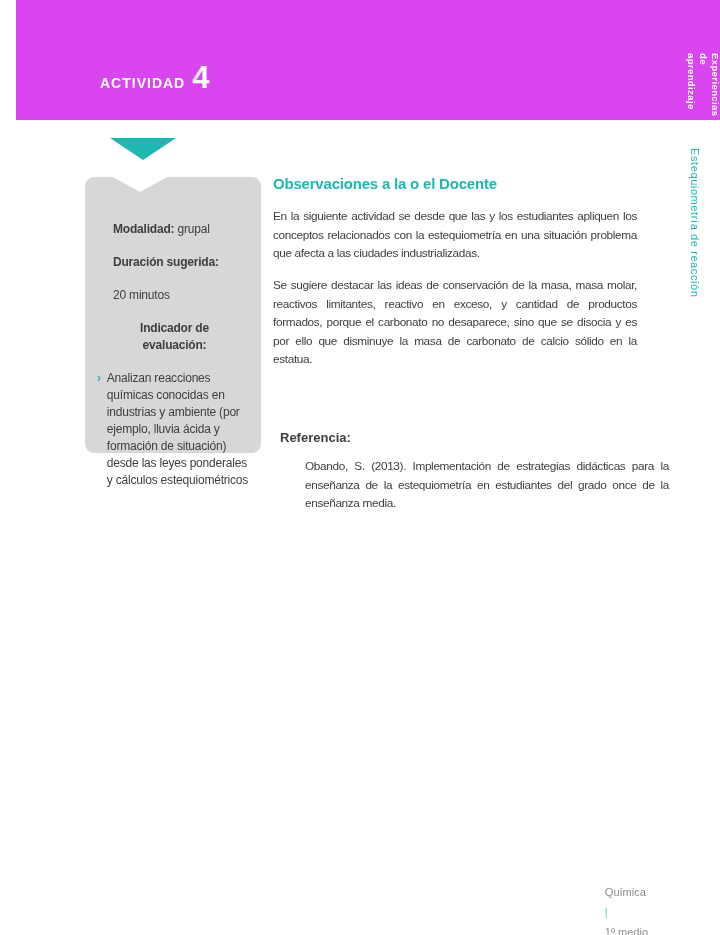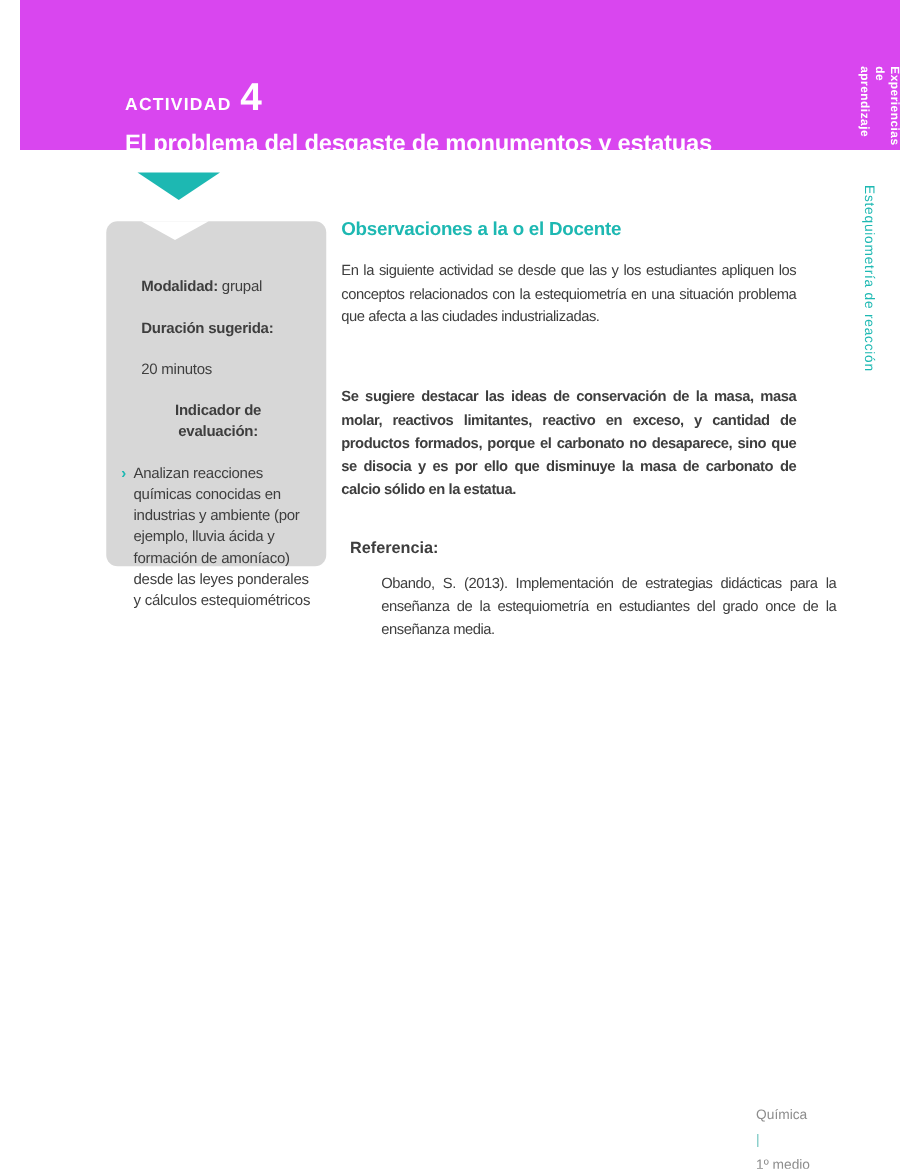--- a/index.html
+++ b/index.html
@@ -79,21 +79,21 @@
     position:absolute;left:273px;top:175px;margin:0;
     color:#1db8b2;font-size:15px;font-weight:bold;letter-spacing:-0.2px;
     white-space:nowrap;
   }
   .body-p{
     position:absolute;left:273px;width:364px;margin:0;
     color:#3e3e3e;font-size:11.8px;letter-spacing:-0.35px;
     line-height:18.5px;text-align:justify;
   }
   .p1{top:207px;}
-  .p2{top:308px;font-weight:bold;}
+  .p2{top:276px;}
   .ref-heading{
     position:absolute;left:273px;top:423px;margin:7px;
     color:#3e3e3e;font-size:13px;font-weight:bold;
   }
   .ref{top:457px;margin-left:32px;}
 
   
   .footer{
     position:absolute;top:886px;right:80px;
     display:flex;align-items:baseline;gap:8px;
@@ -105,41 +105,40 @@
 </head>
 <body>
 
 <div class="page">
 
   <header class="band">
     <div class="activity-line">
       <span class="activity-label">ACTIVIDAD</span>
       <span class="activity-number">4</span>
     </div>
-    <h1 class="page-title">El problema del desgaste de monumentos y estatuas</h1>
     <div class="vtab1">
       <div>Experiencias</div>
       <div>de aprendizaje</div>
     </div>
   </header>
 
   <div class="chevron"></div>
 
   <div class="vtab2">Estequiometría de reacción</div>
 
   <aside class="infobox">
     <div class="notch"></div>
     <p><span class="b">Modalidad:</span> <span>grupal</span></p>
     <p class="b mt10">Duración sugerida:</p>
     <p>20 minutos</p>
     <p class="b mt7">Indicador de evaluación:</p>
     <ul class="indicators">
       <li>
         <span class="bullet">›</span>
-        <span>Analizan reacciones químicas conocidas en industrias y ambiente (por ejemplo, lluvia ácida y formación de amoníaco) desde las leyes ponderales y cálculos estequiométricos</span>
+        <span>Analizan reacciones químicas conocidas en industrias y ambiente (por ejemplo, lluvia ácida y formación de situación) desde las leyes ponderales y cálculos estequiométricos</span>
       </li>
     </ul>
   </aside>
 
   <main>
     <h2 class="obs-heading">Observaciones a la o el Docente</h2>
     <p class="body-p p1">En la siguiente actividad se desde que las y los estudiantes apliquen los conceptos relacionados con la estequiometría en una situación problema que afecta a las ciudades industrializadas.</p>
     <p class="body-p p2">Se sugiere destacar las ideas de conservación de la masa, masa molar, reactivos limitantes, reactivo en exceso, y cantidad de productos formados, porque el carbonato no desaparece, sino que se disocia y es por ello que disminuye la masa de carbonato de calcio sólido en la estatua.</p>
     <h3 class="ref-heading">Referencia:</h3>
     <p class="body-p ref">Obando, S. (2013). Implementación de estrategias didácticas para la enseñanza de la estequiometría en estudiantes del grado once de la enseñanza media.</p>

